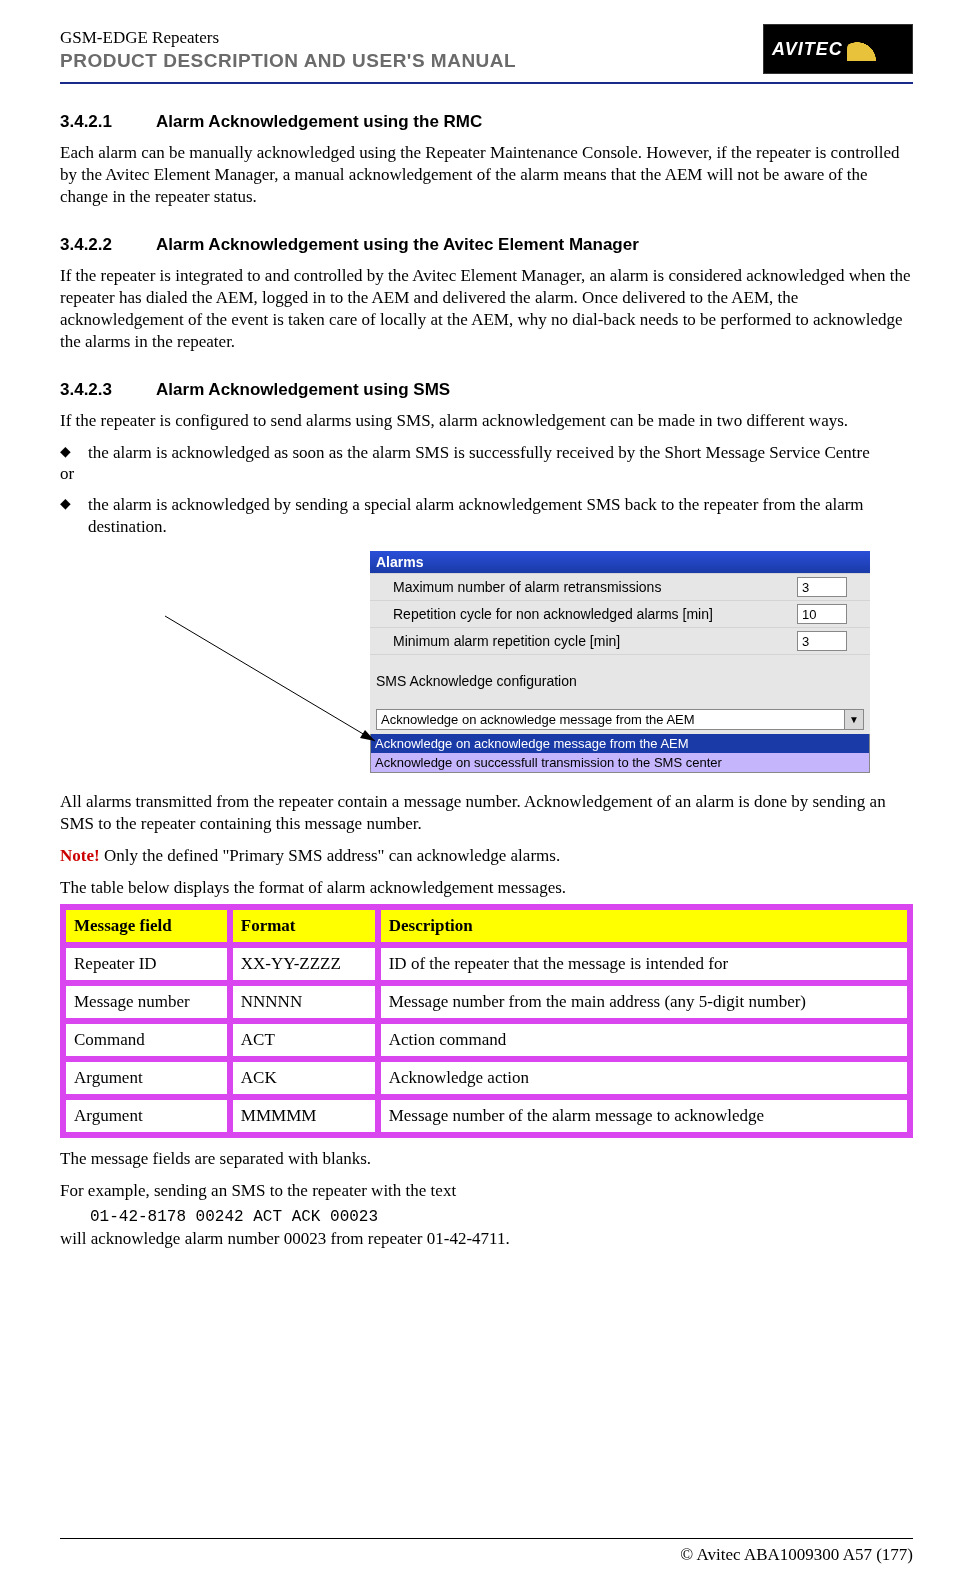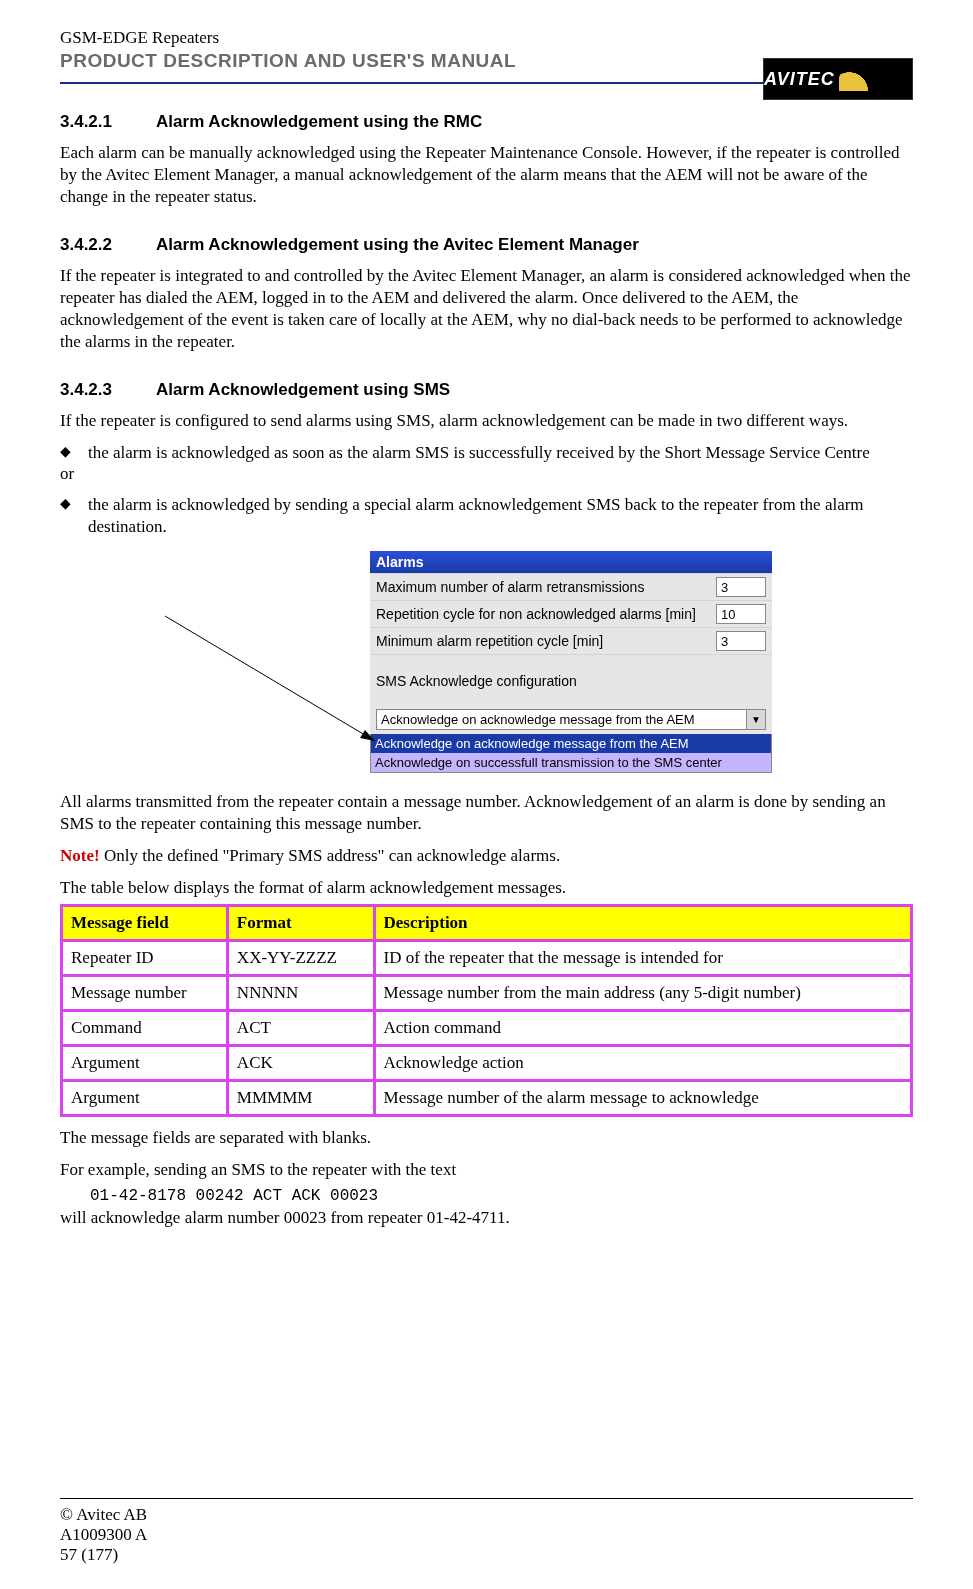--- a/index.html
+++ b/index.html
@@ -21,27 +21,27 @@
     font-weight: bold;
     color: #6b6b6b;
     font-size: 19px;
     letter-spacing: 0.5px;
   }
   .logo {
     position: absolute;
     right: 60px;
     top: 24px;
     width: 150px;
-    height: 42px;
+    height: 50px;
     border: 1px solid #333;
     background: #000;
     display: flex;
     align-items: center;
     box-sizing: border-box;
-    margin-top: 34px;
+    padding-left: 8px;
   }
   .logo-text {
     color: #fff;
     font-family: Arial, sans-serif;
     font-weight: bold;
     font-style: italic;
     font-size: 18px;
     letter-spacing: 1px;
   }
   .logo-sun {
@@ -67,35 +67,35 @@
   .bullet-row { display: flex; margin-top: 10px; }
   .bullet-mark { width: 28px; font-size: 14px; line-height: 1.4; }
   .bullet-text { flex: 1; font-size: 17px; line-height: 1.28; }
   .or-line { font-size: 17px; }
   .two-col { display: flex; margin-top: 14px; }
   .left-col { width: 310px; font-size: 17px; line-height: 1.28; position: relative; }
   .right-col { flex: 1; }
   .arrow-svg { position: absolute; left: 100px; top: 60px; }
   .dropdown-figure {
     border: 0;
-    width: 402px;
+    width: 500px;
   }
   .df-title {
     background: linear-gradient(#2a4fd8, #1a3aa8);
     color: #fff;
     font-family: Tahoma, Arial, sans-serif;
     font-weight: bold;
     font-size: 14px;
     padding: 3px 6px;
   }
   .df-row {
     display: flex;
     align-items: center;
     background: #e6e6e6;
-    padding: 3px 6px;
+    padding: 3px 23px;
     font-family: Tahoma, Arial, sans-serif;
     font-size: 14px;
     border-top: 1px solid #d4d4d4;
   }
   .df-row .lbl { flex: 1; }
   .df-input {
     width: 50px;
     height: 20px;
     background: #fff;
     border: 1px solid #888;
@@ -145,21 +145,21 @@
     background: #c4b5fd;
   }
   .df-opt.selected { background: #1a3aa8; color: #fff; }
   .note-red { color: #c00; font-weight: bold; }
   table.fmt {
     border-collapse: collapse;
     width: 100%;
     margin-top: 6px;
   }
   table.fmt th, table.fmt td {
-    border: 3px solid #d946ef;
+    border: 6px solid #d946ef;
     padding: 6px 8px;
     text-align: left;
     font-size: 17px;
     vertical-align: top;
   }
   table.fmt th {
     background: #ffff00;
     font-weight: bold;
   }
   .mono {
@@ -170,23 +170,22 @@
   }
   .footer {
     position: absolute;
     bottom: 24px;
     left: 60px;
     right: 60px;
   }
   .footer-hr { height: 1px; background: #000; margin-bottom: 6px; }
   .footer-row {
     display: flex;
-    justify-content: center;
+    justify-content: flex-end;
     font-size: 17px;
-    flex-direction: column;
   }
 </style>
 </head>
 <body>
 
 <div class="page">
 
   <div class="logo">
     <span class="logo-text">AVITEC</span>
     <span class="logo-sun"></span>

